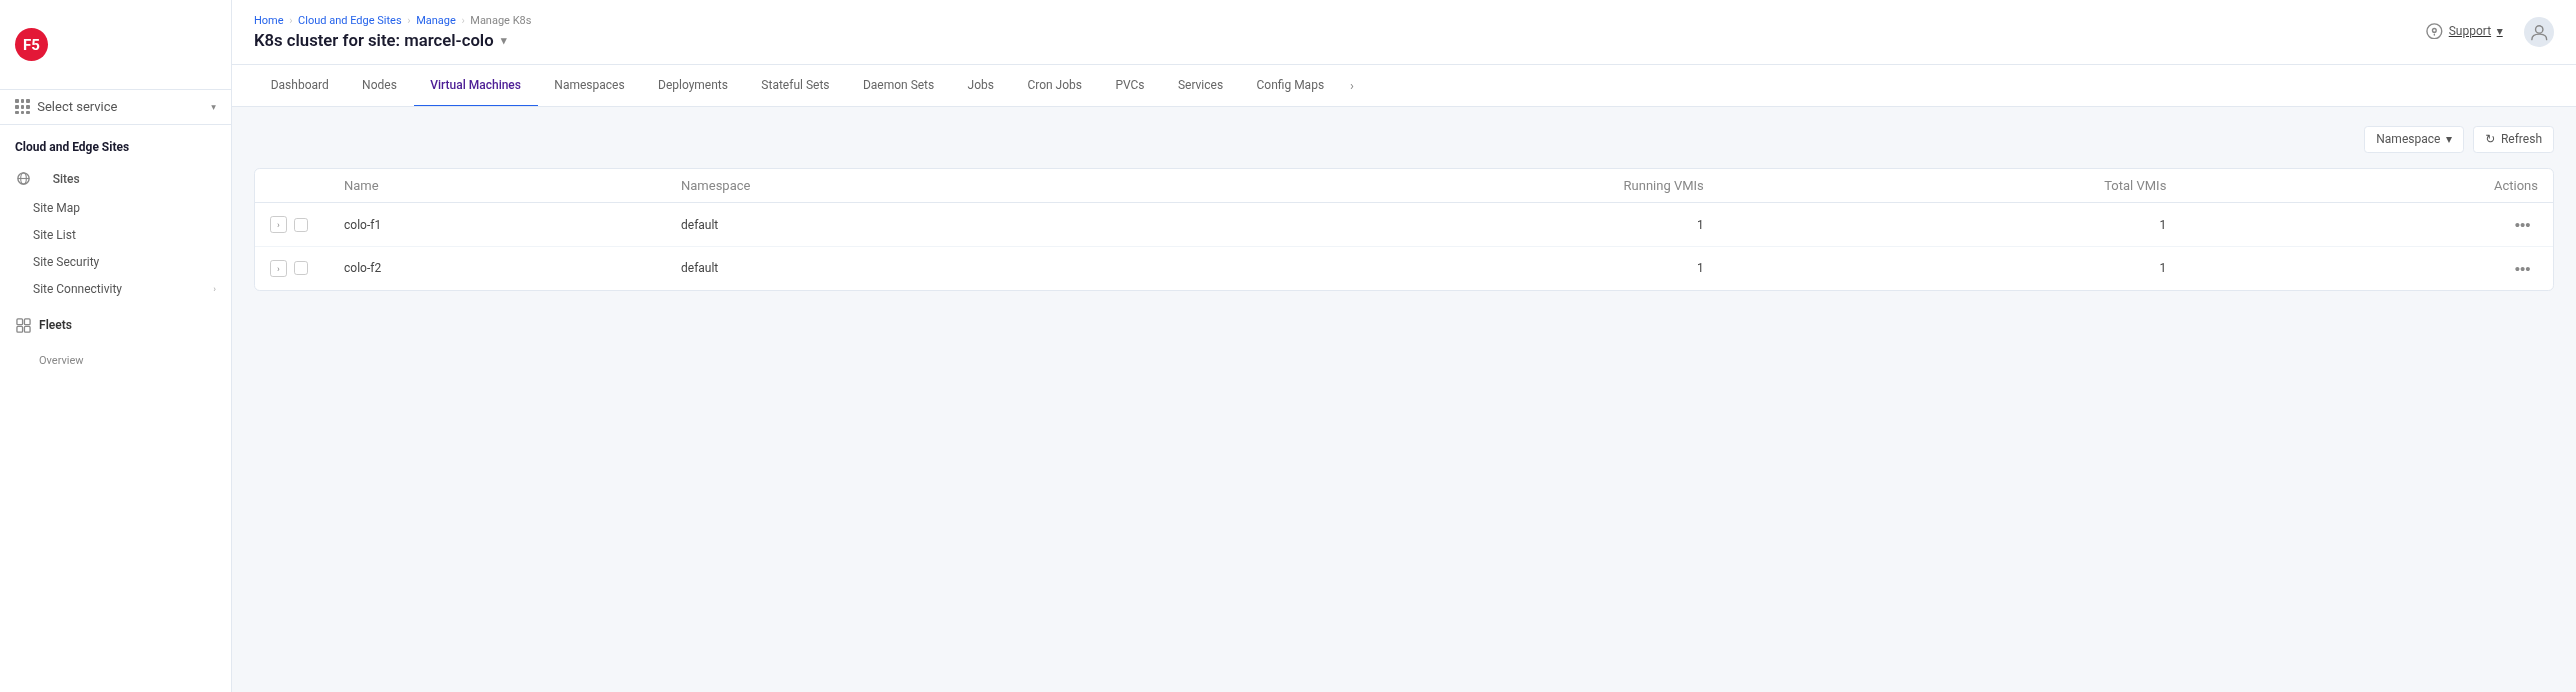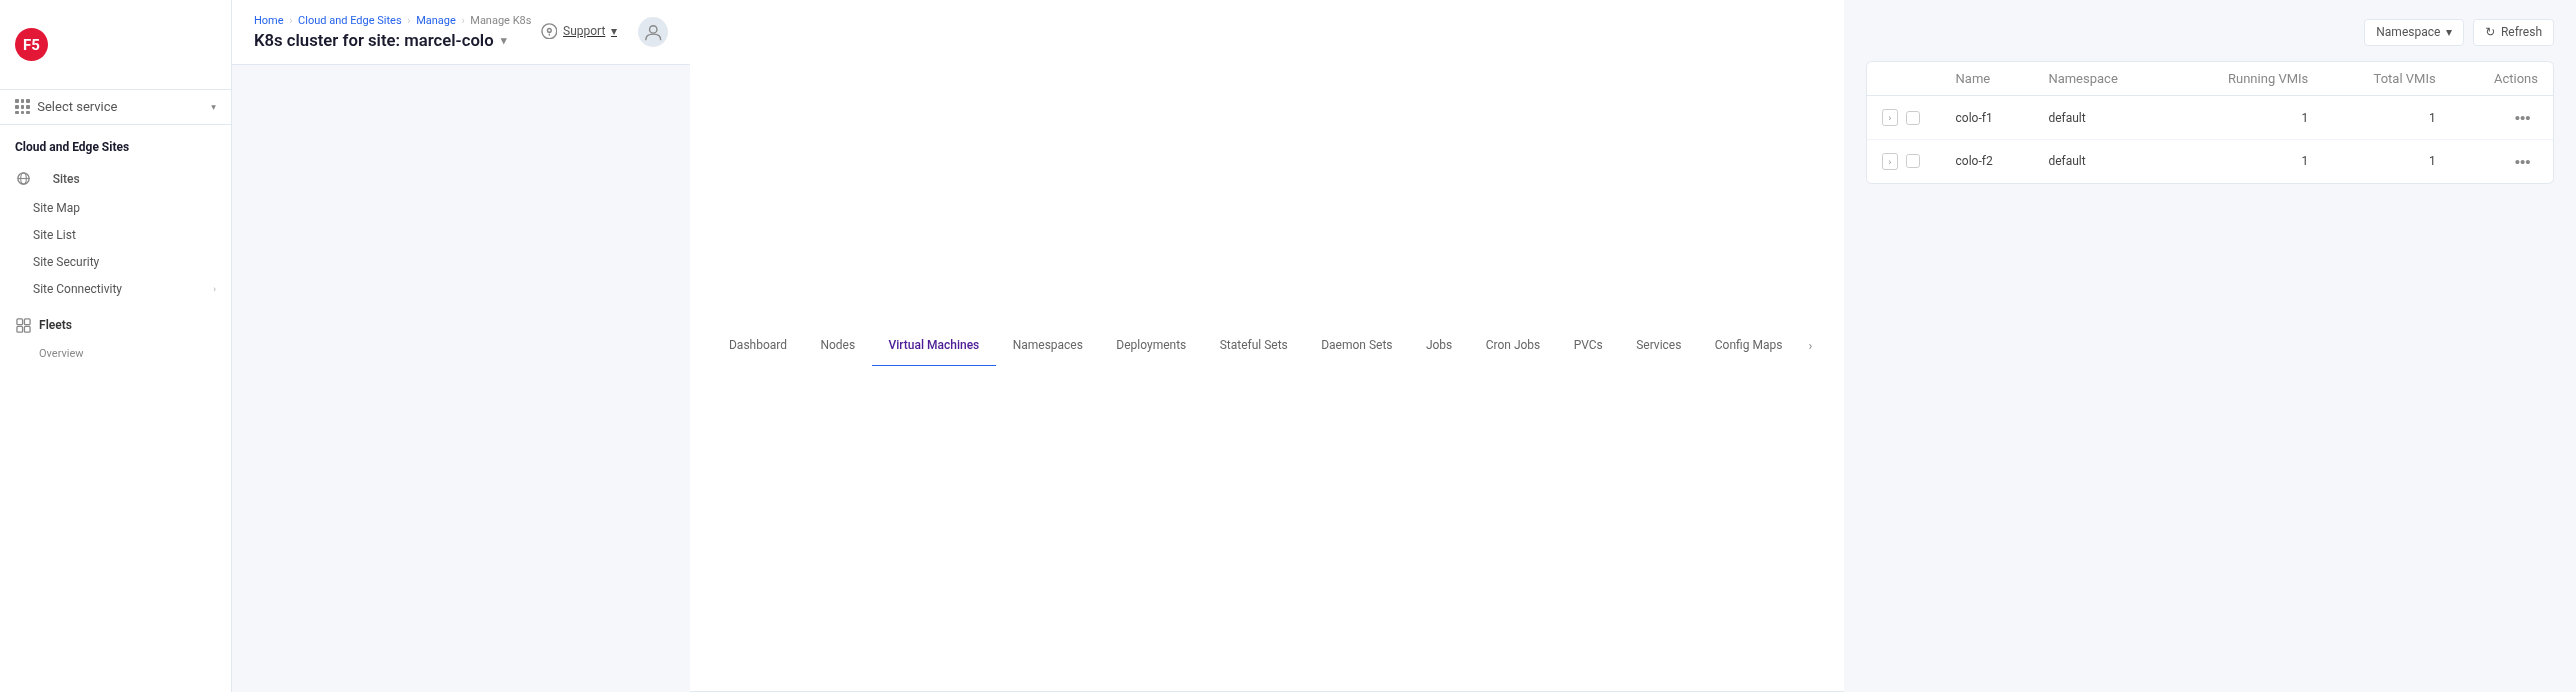--- a/index.html
+++ b/index.html
@@ -1,21 +1,21 @@
 <!DOCTYPE html>
 <html style="font-size:15px"><head>
   <meta charset="utf-8">
   <style>
     * { box-sizing: border-box; margin: 0; padding: 0; }
     body { font-family: -apple-system, BlinkMacSystemFont, 'Segoe UI', Roboto, sans-serif; font-size: 13px; background: #f5f7fa; color: #333; height: 100vh; overflow: hidden; }
 
     
     .app-wrapper { display: flex; height: 100vh; }
     .sidebar { width: 232px; min-width: 232px; background: #fff; border-right: 0.9px solid #e2e8f0; display: flex; flex-direction: column; }
-    .main-content { flex: 1; display: flex; overflow: hidden; }
+    .main-content { flex: 1; display: flex; flex-direction: column; overflow: hidden; }
 
     
     .sidebar-top { padding: 28px 15px; border-bottom: 0.9px solid #e2e8f0; display: flex; align-items: center; gap: 9.3px; }
     .f5-logo { width: 33px; height: 33px; background: #e31837; border-radius: 50%; display: flex; align-items: center; justify-content: center; color: white; font-weight: bold; font-size: 15px; flex-shrink: 0; }
 
     
     .service-selector { display: flex; align-items: center; justify-content: space-between; padding: 9.3px 15px; border-bottom: 0.9px solid #e2e8f0; cursor: pointer; background: #fff; }
     .service-selector-left { display: flex; align-items: center; gap: 7.4px; color: #555; text-align: center; }
     .grid-icon { display: grid; grid-template-columns: repeat(3, 3.7px); gap: 1.9px; }
     .grid-icon span { width: 3.7px; height: 3.7px; background: #888; border-radius: 0.9px; display: block; }
@@ -25,21 +25,21 @@
     .sidebar-nav { padding: 15px 0; overflow-y: auto; flex: 1; }
     .sidebar-section-title { font-size: 12px; font-weight: 700; color: #1a1a2e; padding: 0 15px 9.3px 15px; }
     .nav-group-title { display: flex; align-items: center; gap: 21px; padding: 7.4px 15px; font-size: 12px; color: #555; font-weight: 500; cursor: pointer; }
     .nav-item { padding: 6.5px 15px 6.5px 33px; font-size: 12px; color: #555; cursor: pointer; white-space: nowrap; }
     .nav-group-icon { width: 16.7px; height: 16.7px; display: flex; align-items: center; justify-content: center; color: #888; flex-shrink: 0; }
     .nav-chevron { margin-left: auto; font-size: 9.3px; color: #aaa; }
 
     
     .fleets-group { padding: 7.4px 15px; cursor: pointer; }
     .fleets-title { font-size: 12px; font-weight: 600; color: #333; display: flex; align-items: center; gap: 7.4px; }
-    .fleets-sub { font-size: 11px; color: #888; padding-left: 24px; margin-top: 13px; }
+    .fleets-sub { font-size: 11px; color: #888; padding-left: 24px; margin-top: 20px; }
 
     
     .top-bar { background: #fff; border-bottom: 0.9px solid #e2e8f0; padding: 0 22px; display: flex; align-items: center; justify-content: space-between; height: 65px; flex-shrink: 0; }
     .top-bar-left { display: flex; flex-direction: column; gap: 3.7px; }
     .breadcrumb { display: flex; align-items: center; gap: 5.6px; font-size: 11px; color: #888; }
     .breadcrumb a { color: #2563eb; text-decoration: none; }
     .breadcrumb-sep { color: #ccc; }
     .page-title { font-size: 16.7px; font-weight: 600; color: #1a1a2e; display: flex; align-items: center; gap: 7.4px; }
     .page-title-chevron { font-size: 11px; color: #888; }
     .top-bar-right { display: flex; align-items: flex-start; gap: 12px; text-decoration: underline; }

